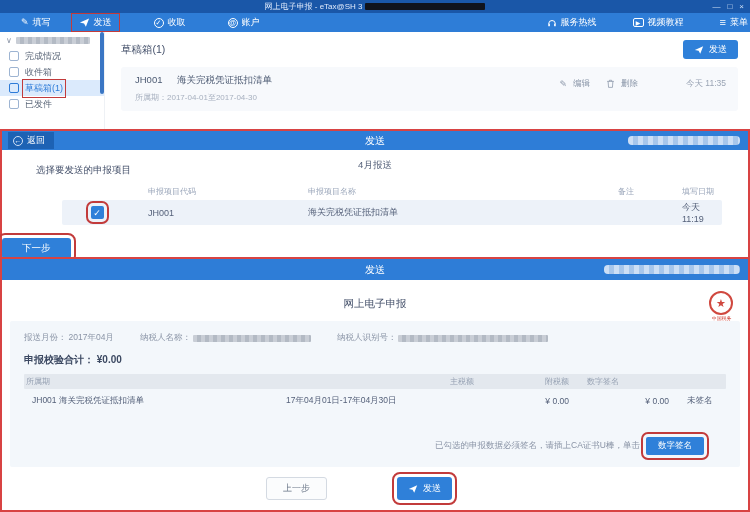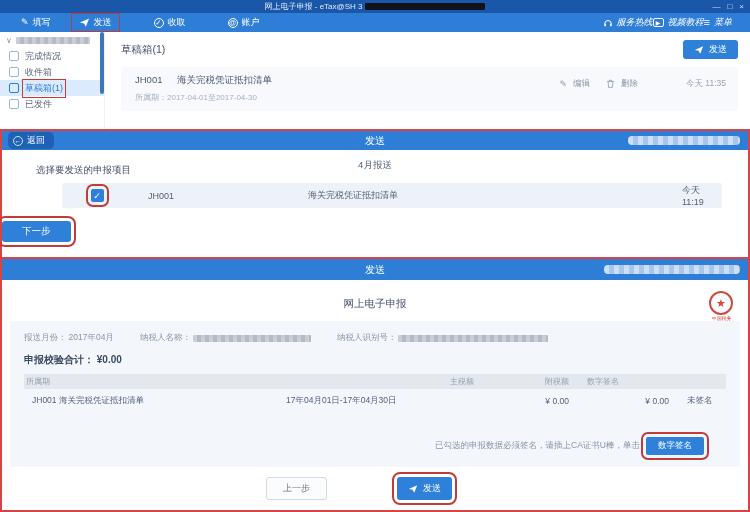--- a/index.html
+++ b/index.html
@@ -13,21 +13,21 @@
   .redact-dark { display:inline-block; width:120px; height:7px; background:#10131c; border-radius:1px; }
   .win-ctrls { position:absolute; right:6px; top:1px; display:flex; gap:7px; color:#cfe0f6; font-size:8px; }
   .win-ctrls span { cursor:default; line-height:11px; }
 
   .navbar { height:19px; background:#2e7dd7; display:flex; align-items:center; color:#fff; font-size:9px; }
   .nav-tab { display:flex; align-items:center; gap:4px; padding:2px 7px; margin-left:14px; white-space:nowrap; }
   .nav-tab.hl { outline:1.5px solid #c23b3b; outline-offset:0px; }
   .mini-ic { font-size:9px; line-height:9px; }
   .circ-ic { display:inline-flex; align-items:center; justify-content:center; width:10px; height:10px;
              border:1px solid #fff; border-radius:50%; font-size:7px; line-height:7px; }
-  .nav-right { margin-left:auto; display:flex; align-items:center; gap:0; padding-right:18px; font-size:9px;font-style:italic; }
+  .nav-right { margin-left:auto; display:flex; align-items:center; gap:36px; padding-right:2px; font-size:9px; }
   .nav-right .itm { display:flex; align-items:center; gap:4px; }
   .video-ic { display:inline-flex; align-items:center; justify-content:center; width:11px; height:9px;
               border:1px solid #fff; border-radius:2px; font-size:6px; line-height:6px; }
 
   .content1 { position:absolute; top:32px; left:0; width:750px; height:97px; background:#fff; display:flex; }
   .sidebar { width:105px; border-right:1px solid #eef1f5; position:relative; }
   .sb-company { display:flex; align-items:center; gap:4px; padding:4px 0 3px 6px; color:#8a94a6; font-size:8px; }
   .mosaic { display:inline-block; height:7px; border-radius:1px;
             background:repeating-linear-gradient(90deg,#c9ced6 0 4px,#b3bac4 4px 8px); }
   .sb-item { height:16px; display:flex; align-items:center; gap:6px; padding-left:9px; font-size:9px; color:#5a6678; }
@@ -54,21 +54,21 @@
   .dc-right { margin-left:auto; display:flex; align-items:center; gap:6px; font-size:8.5px; color:#8a96a8; padding-top:4px; }
   .dc-time { margin-left:42px; color:#9aa4b4; }
 
   .redline { position:absolute; left:0; width:750px; height:2px; background:#d84343; }
 
   
   #sec2 { top:131px; height:126px; border-left:2px solid #d84343; border-right:2px solid #d84343; background:#fff; }
   .bar-blue { height:19px; background:#2e7dd7; position:relative; display:flex; align-items:center; }
   .bar-title { position:absolute; left:0; right:0; text-align:center; color:#fff; font-size:10px; }
   .back-pill { position:relative; z-index:1; margin-left:6px; background:#1d62b4; color:#fff; font-size:9px;
-               border:none; border-radius:5px; display:flex; align-items:center; gap:4px; padding:2px 9px 2px 5px;
+               border:none; border-radius:0; display:flex; align-items:center; gap:4px; padding:2px 9px 2px 5px;
                cursor:pointer; font-family:inherit; }
   .back-circ { display:inline-flex; width:10px; height:10px; border:1px solid #cfe0f6; border-radius:50%;
                align-items:center; justify-content:center; font-size:7px; line-height:7px; }
   .mosaic-light { position:absolute; right:8px; top:5px; height:9px; border-radius:4px; opacity:.85;
                   background:repeating-linear-gradient(90deg,#e8f0fb 0 5px,#bcd3ef 5px 10px); }
   .s2-row1 { position:relative; padding:9px 0 0 34px; }
   .s2-sel-title { font-size:9.5px; color:#44506a; }
   .s2-period { position:absolute; left:0; right:0; top:9px; text-align:center; font-size:9.5px; color:#55617a; }
   .tbl2 { margin:6px 26px 0 60px; }
   .tbl2 .trow { display:grid; grid-template-columns:70px 160px 310px 80px 1fr; align-items:center; }
@@ -233,20 +233,27 @@
         <span class="back-circ">←</span>
         <span>返回</span>
       </button>
       <div class="mosaic-light" style="width:112px;"></div>
     </div>
     <div class="s2-row1">
       <span class="s2-sel-title">选择要发送的申报项目</span>
       <div class="s2-period">4月报送</div>
     </div>
     <div class="tbl2">
+      <div class="trow thead">
+        <span></span>
+        <span class="cell-pad">申报项目代码</span>
+        <span class="cell-pad">申报项目名称</span>
+        <span class="cell-pad">备注</span>
+        <span>填写日期</span>
+      </div>
       <div class="trow tbody">
         <span class="chk-wrap">
           <span class="checkbox annot">
             <span>✓</span>
           </span>
         </span>
         <span class="cell-pad">JH001</span>
         <span class="cell-pad">海关完税凭证抵扣清单</span>
         <span class="cell-pad"></span>
         <span>今天 11:19</span>

